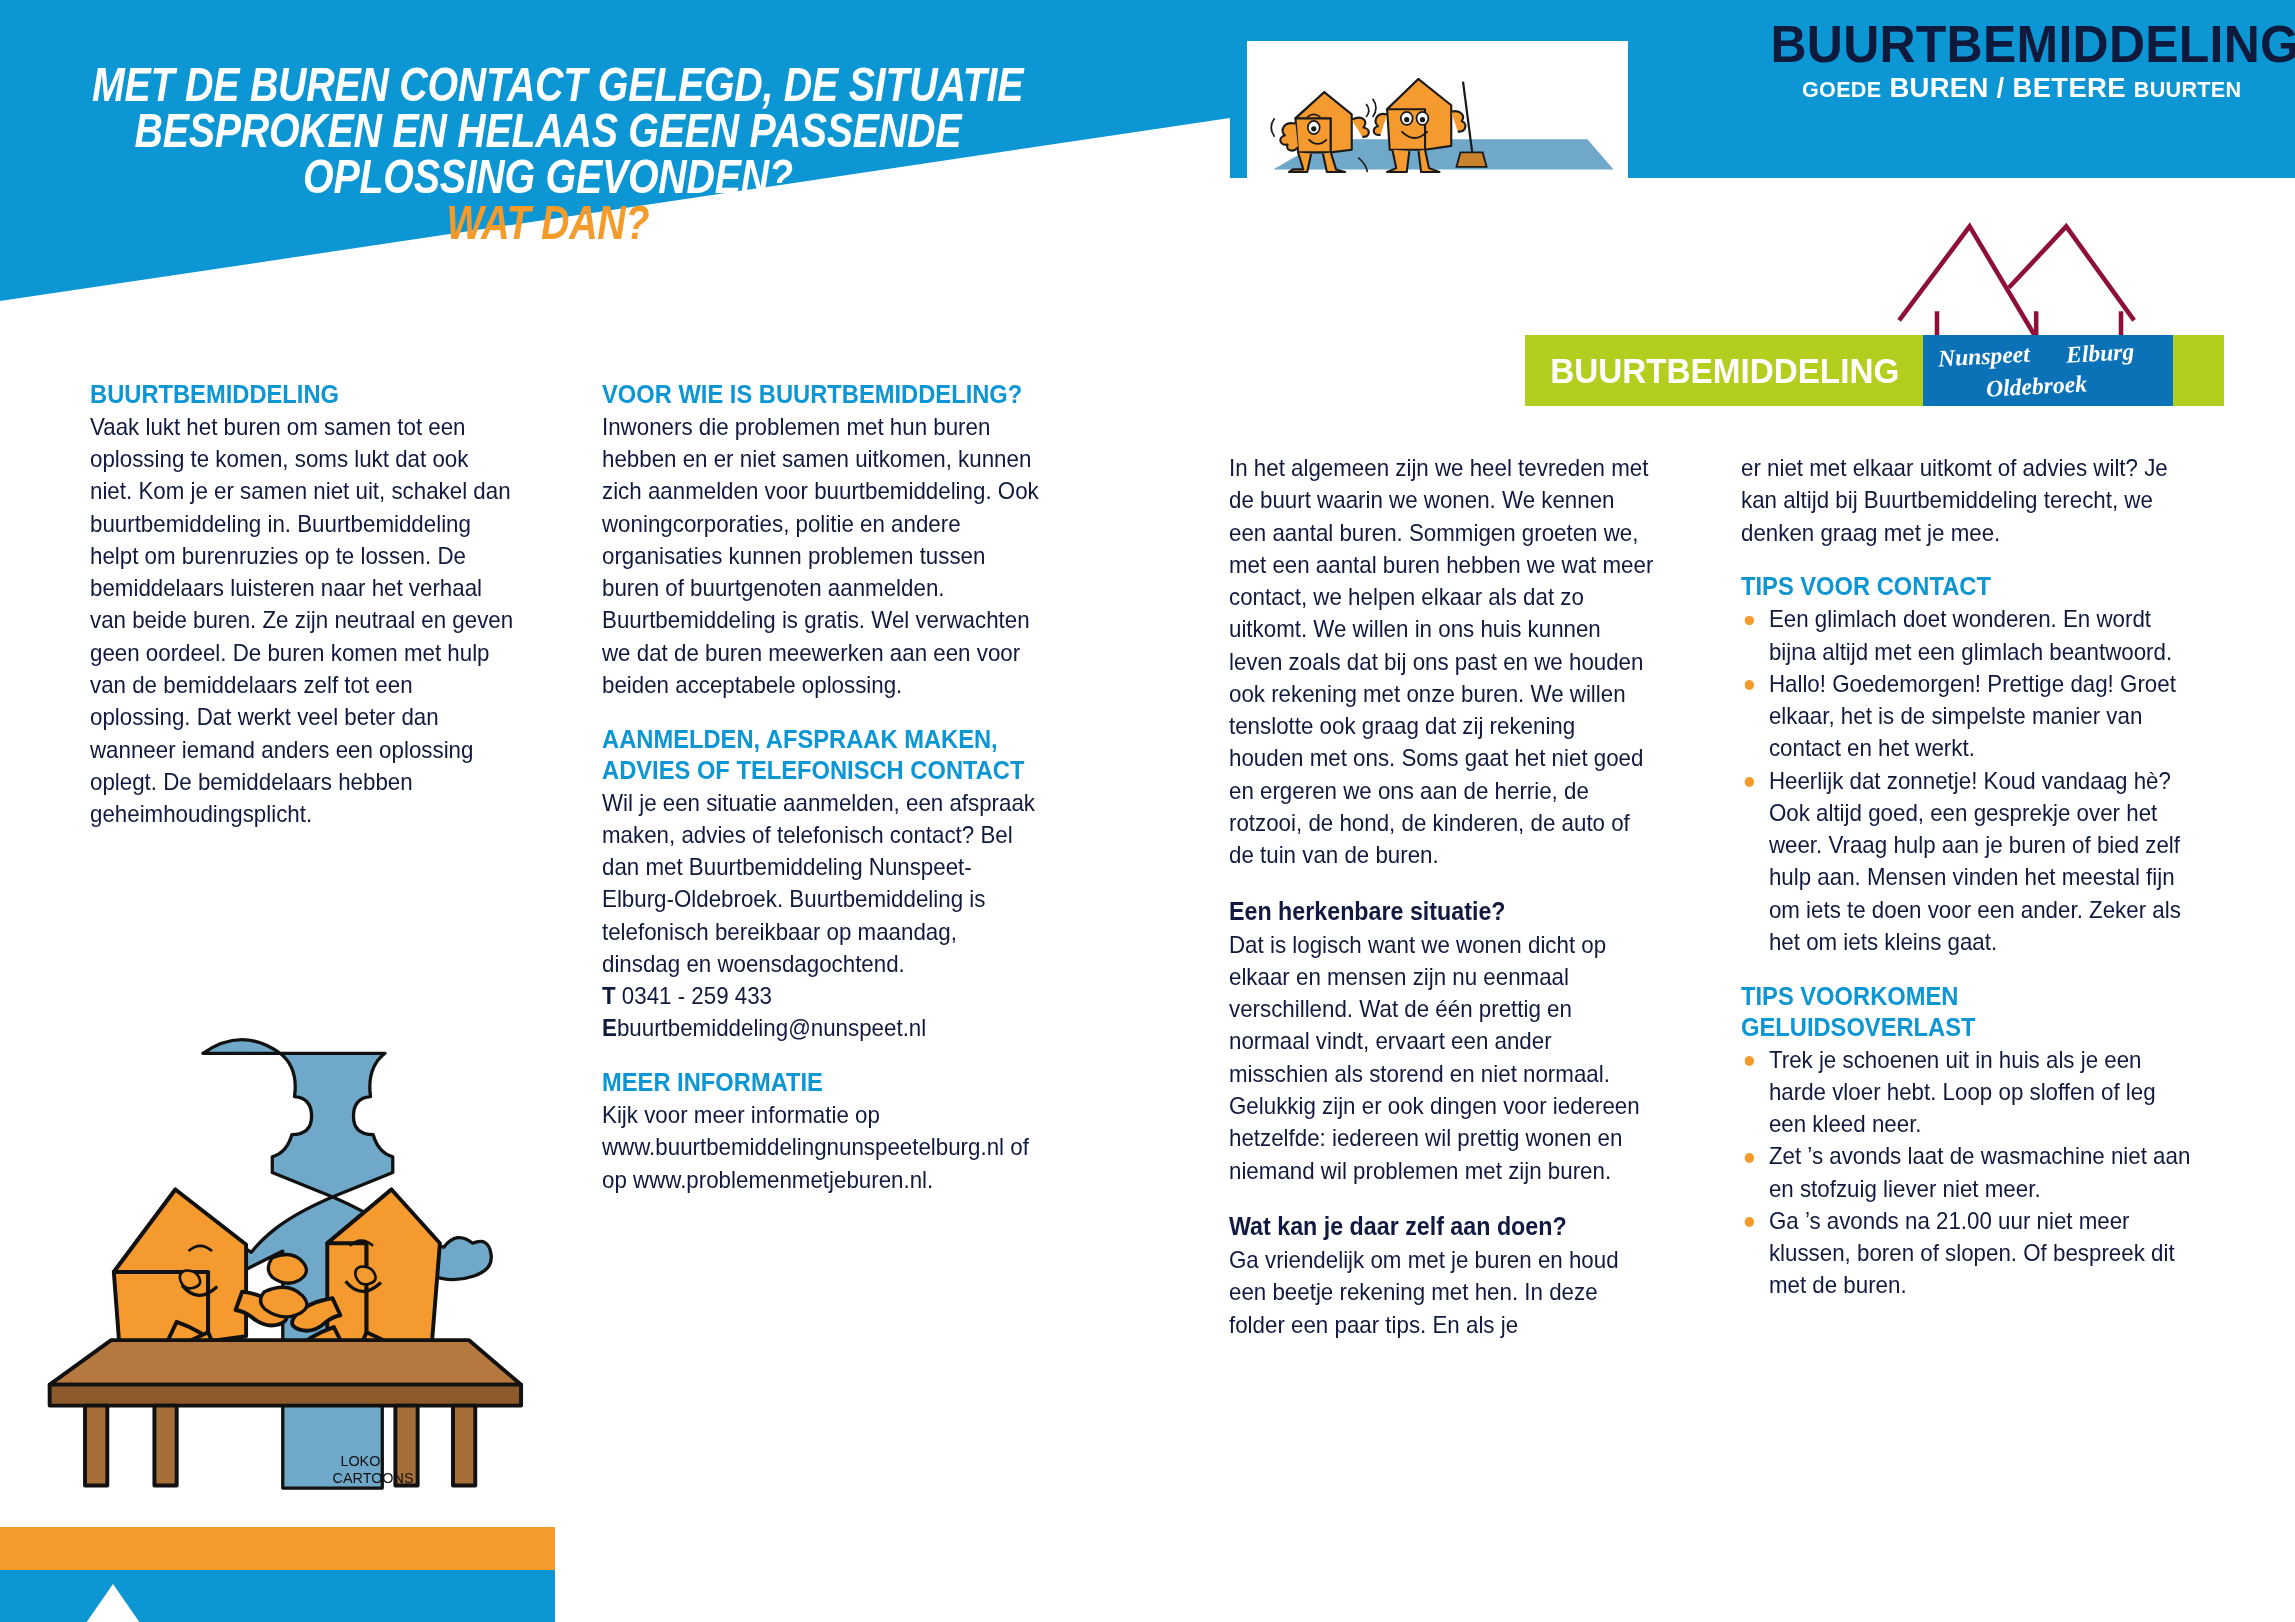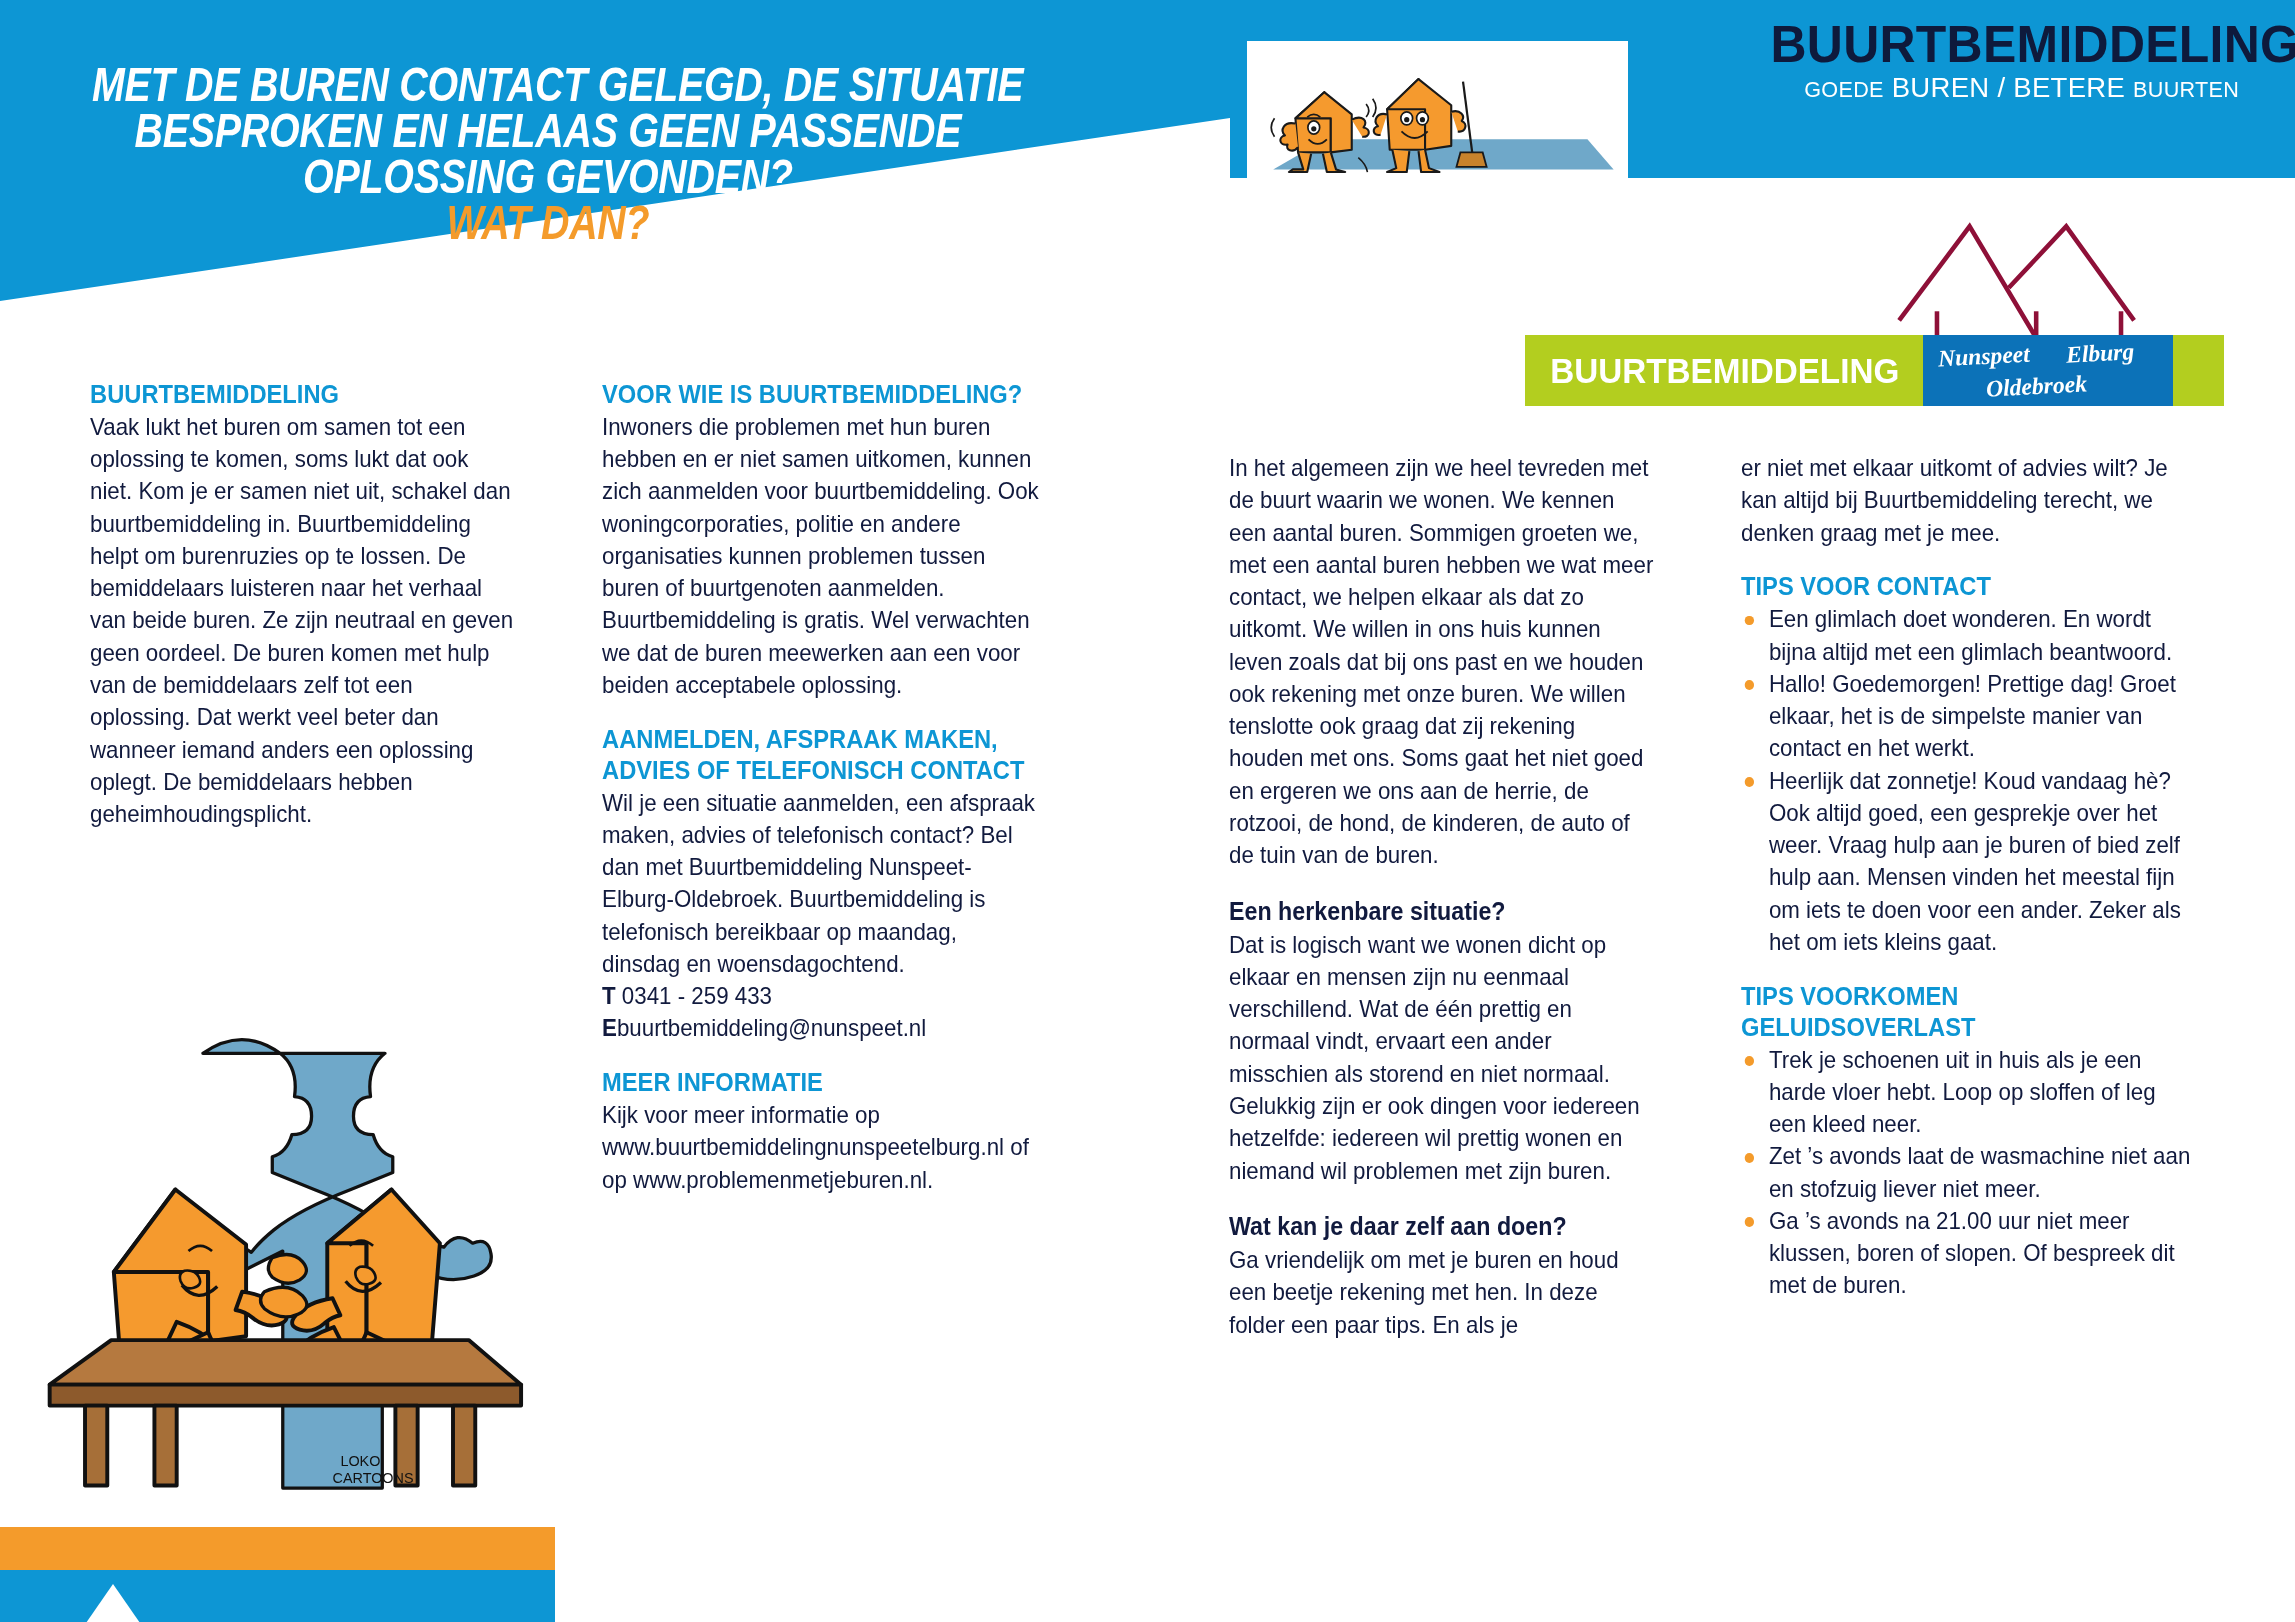--- a/index.html
+++ b/index.html
@@ -70,21 +70,21 @@
     font-size: 52px;
     line-height: 1.0;
     color: #0e1a3c;
     letter-spacing: 0.3px;
     transform: scaleX(0.96);
   }
   #brand-sub {
     margin-top: 1.3px;
     color: #ffffff;
     font-family: "Liberation Sans Narrow", "Liberation Sans", sans-serif;
-    font-weight: 400;
+    font-weight: 700;
     font-size: 27.5px;
     letter-spacing: 0.3px;
     white-space: nowrap;
   }
   #brand-sub .sm { font-size: 21.6px; }
 
   
   #logo-lockup {
     position: absolute;
     left: 1525px; top: 216px;

